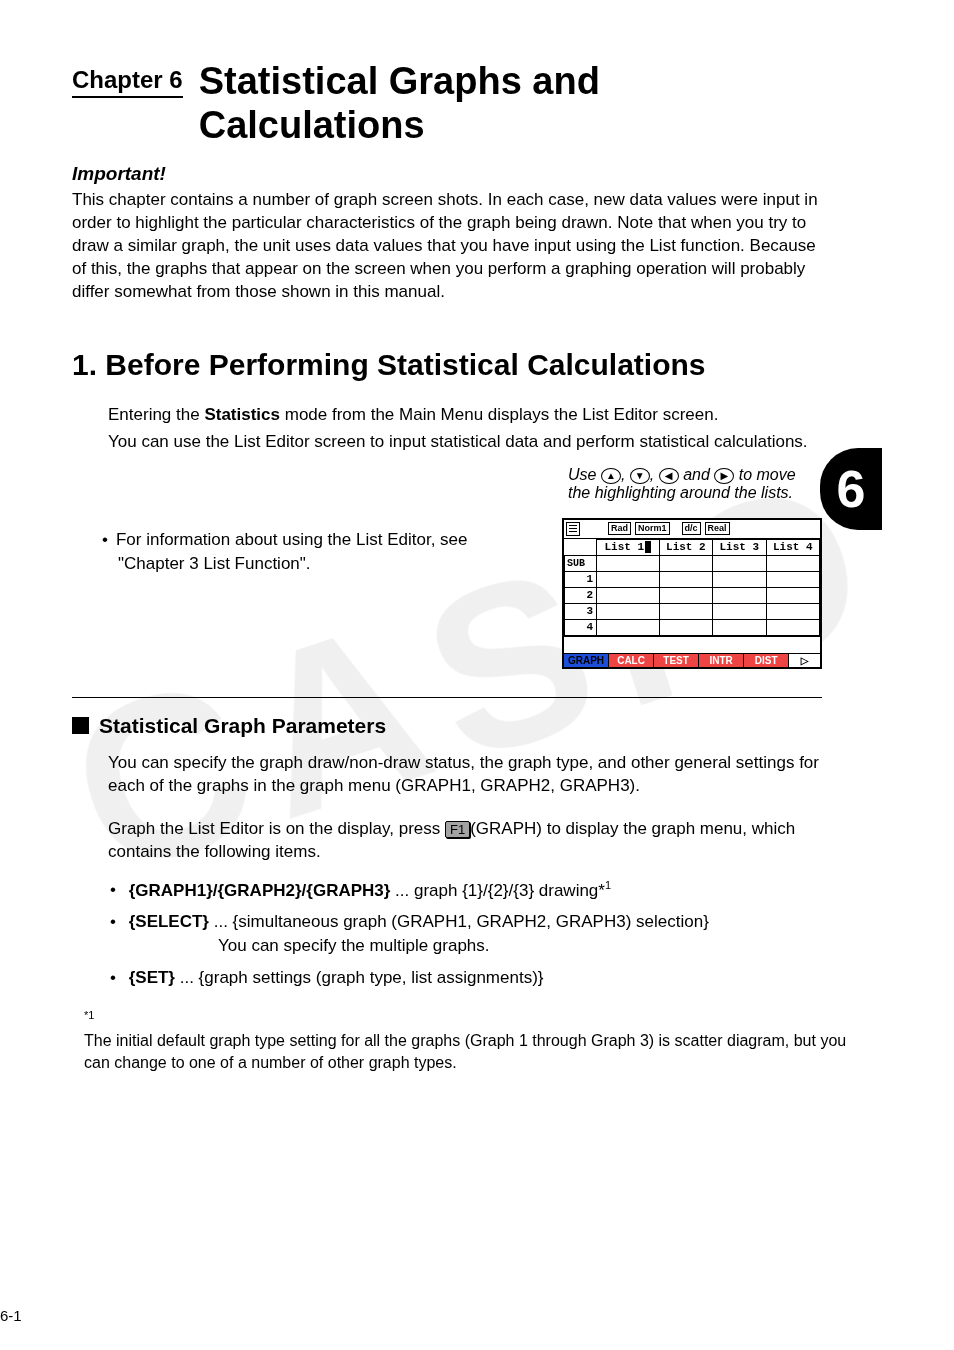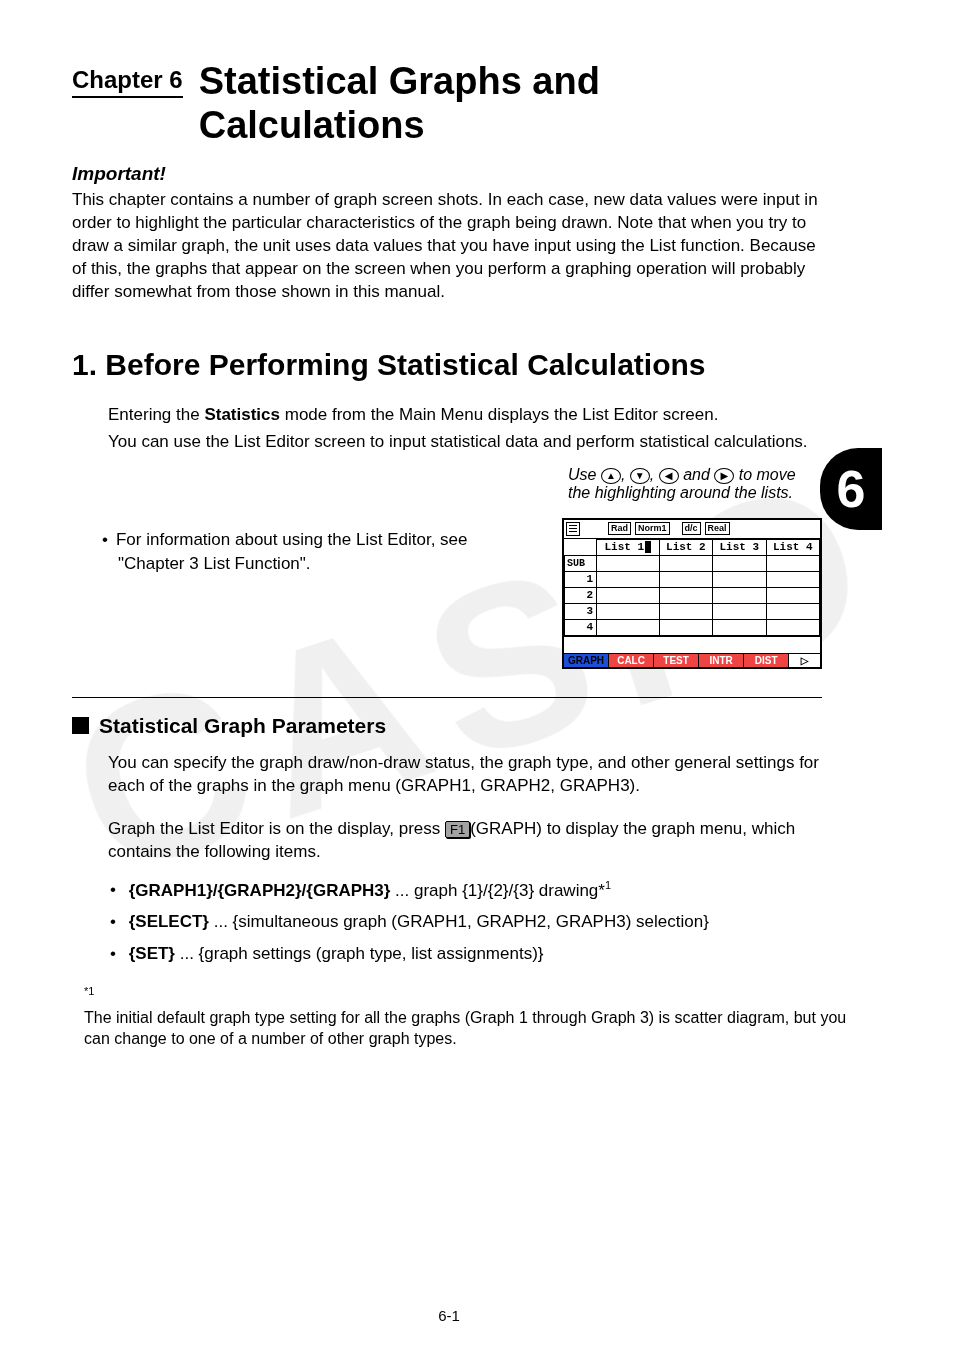--- a/index.html
+++ b/index.html
@@ -273,22 +273,21 @@
   }
   .fn-body{
     display:inline-block;
     vertical-align:top;
     width: 790px;
   }
   .page-num {
     position: absolute;
     bottom: 26px;
     width: 100%;
-    left: 8px;
-    text-align: center;
+    left: 0;
     font-size: 15px;
   }
 </style>
 </head>
 <body>
 
 <div class="watermark">CASIO</div>
 
 <div class="page">
 
@@ -405,20 +404,21 @@
     <p class="p" style="margin-bottom:14px;">
       <span>Graph the List Editor is on the display, press </span><span class="key-box">F1</span><span>(GRAPH) to display the graph menu, which contains the following items.</span>
     </p>
 
     <ul class="bullets">
       <li>
         <b>{GRAPH1}/{GRAPH2}/{GRAPH3}</b><span> ... graph {1}/{2}/{3} drawing*</span><sup style="font-size:11px;">1</sup>
       </li>
       <li>
         <b>{SELECT}</b><span> ... {simultaneous graph (GRAPH1, GRAPH2, GRAPH3) selection}</span>
+        <div class="select-sub">You can specify the multiple graphs.</div>
       </li>
       <li>
         <b>{SET}</b><span> ... {graph settings (graph type, list assignments)}</span>
       </li>
     </ul>
 
     <div class="footnote" style="margin-left:-24px;">
       <span class="fn-mark">*1</span>
       <span class="fn-body"> The initial default graph type setting for all the graphs (Graph 1 through Graph 3) is scatter diagram, but you can change to one of a number of other graph types.</span>
     </div>

